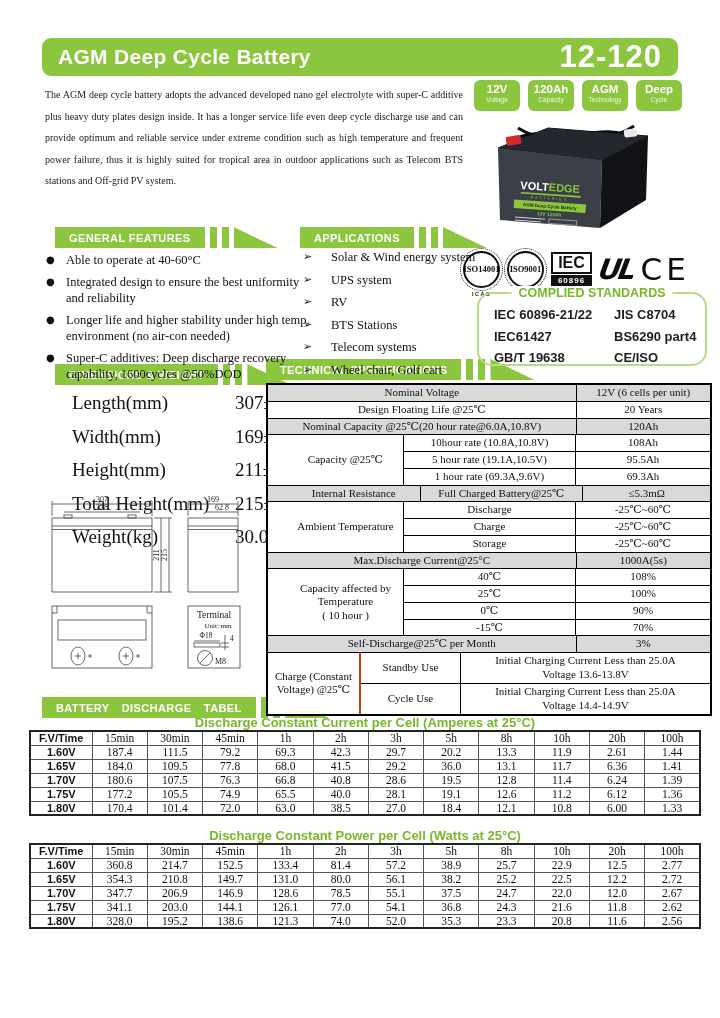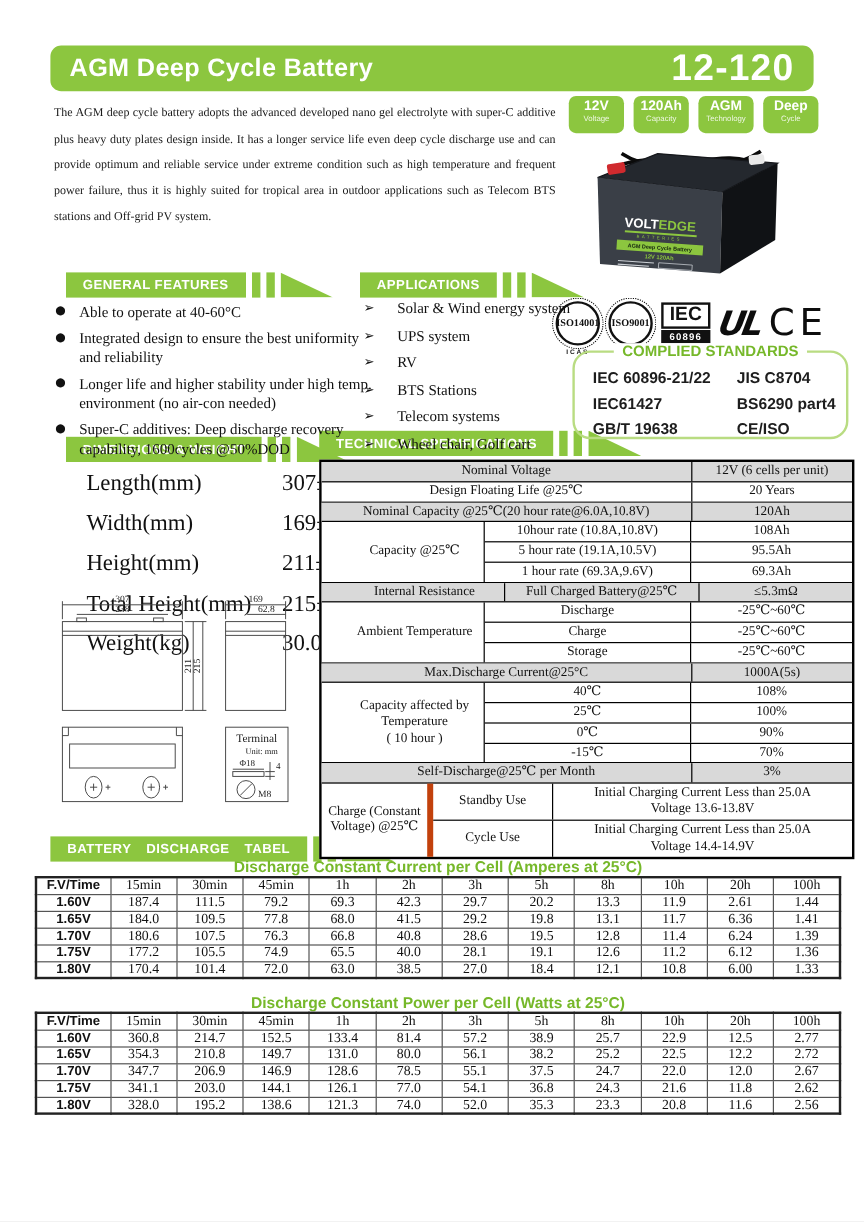--- a/index.html
+++ b/index.html
@@ -75,21 +75,21 @@
       font-size:11px;font-family:"Liberation Serif","DejaVu Serif",serif;}
   .spec-row{display:flex;border-bottom:1px solid #000;}
   .spec-row:last-child{border-bottom:none;}
   .shade{background:var(--shade);}
   .cell{display:flex;align-items:center;justify-content:center;text-align:center;white-space:pre-line;
       line-height:1.25;padding:1px 2px;}
   .c-span{width:310px;border-right:1px solid #000;}
   .c-val{width:134px;}
   .c1{width:140px;border-right:1px solid #000;margin-left:20px;}
   .c2{width:172px;border-right:1px solid #000;}
-  .c1c{width:95px;border-right:5px solid #c2410c;}
+  .c1c{width:95px;border-right:2px solid #c2410c;}
   .c2c{width:100px;border-right:1px solid #000;}
   .cvc{width:249px;}
   .spec-row,.sub-row{min-height:15.5px;}
   .sub-col{display:flex;flex-direction:column;flex:1;}
   .sub-row{display:flex;border-bottom:1px solid #000;}
   .sub-row:last-child{border-bottom:none;}
   .tall{min-height:30px;}
 
   
   .dis-title{position:absolute;left:29px;width:672px;text-align:center;
@@ -496,21 +496,21 @@
           <td>1.44</td>
         </tr>
         <tr>
           <td class="fv">1.65V</td>
           <td>184.0</td>
           <td>109.5</td>
           <td>77.8</td>
           <td>68.0</td>
           <td>41.5</td>
           <td>29.2</td>
-          <td>19.8</td>
+          <td>36.0</td>
           <td>13.1</td>
           <td>11.7</td>
           <td>6.36</td>
           <td>1.41</td>
         </tr>
         <tr>
           <td class="fv">1.70V</td>
           <td>180.6</td>
           <td>107.5</td>
           <td>76.3</td>

